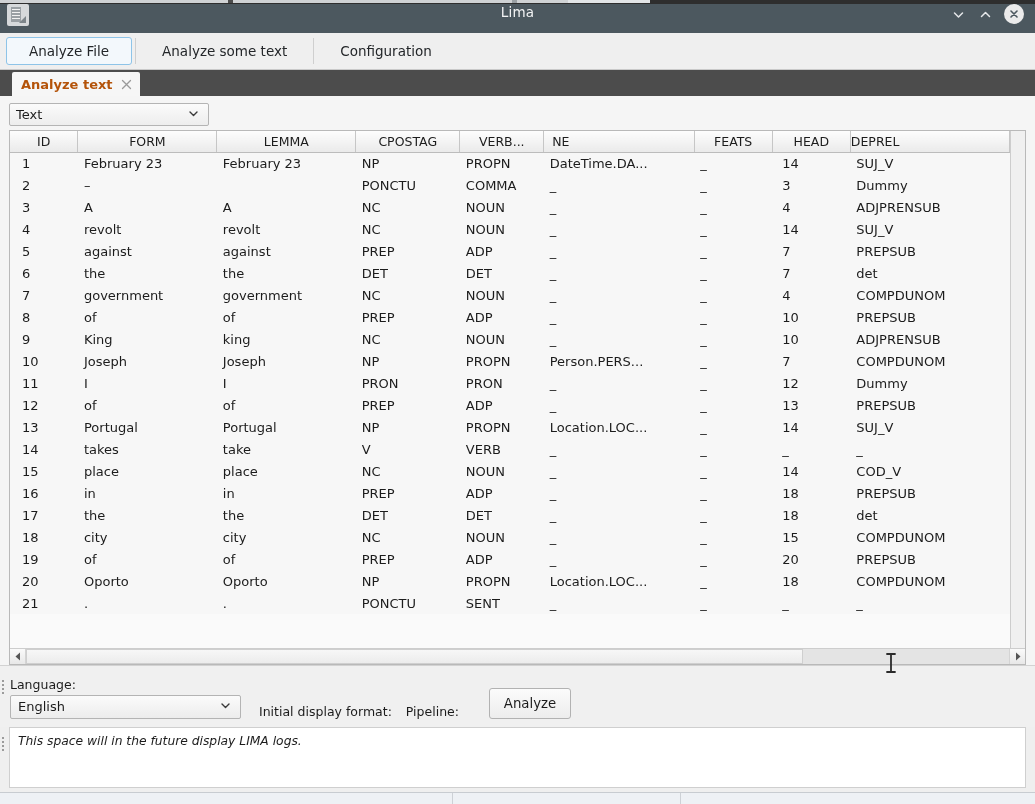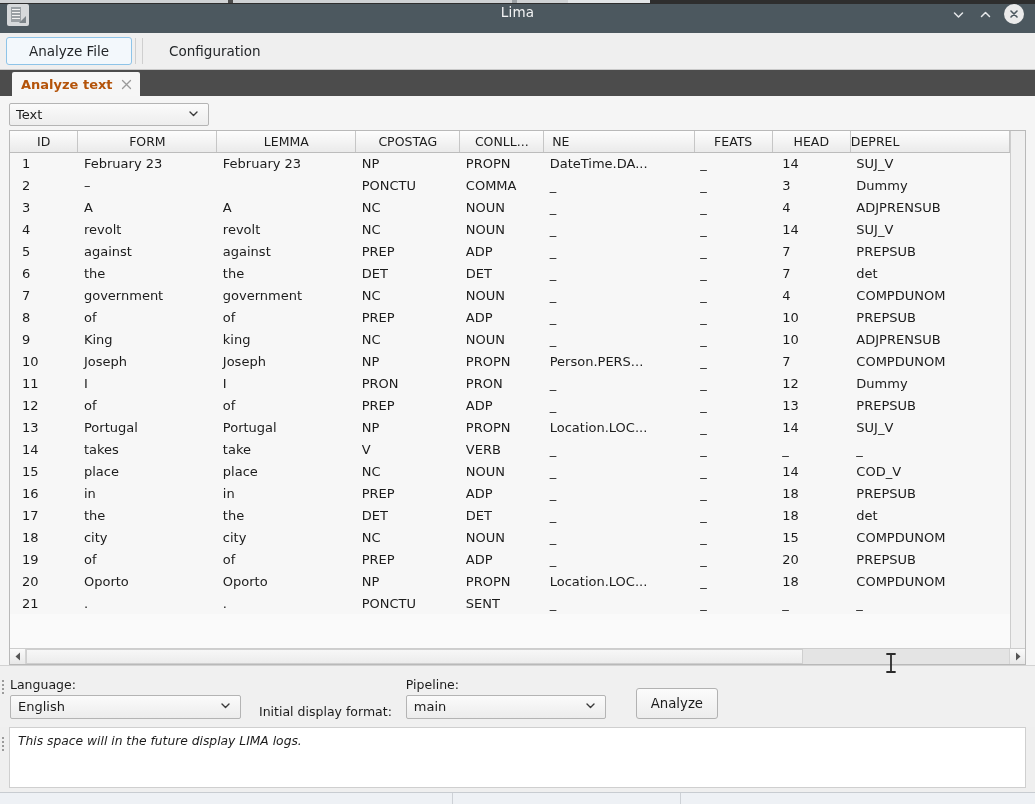--- a/index.html
+++ b/index.html
@@ -245,20 +245,23 @@
           </svg>
       </div>
     </div>
   </div>
 
   <div id="toolbar">
     <div class="tool-tab active">
       <span>Analyze File</span>
     </div>
     <div class="tool-sep"></div>
+    <div class="tool-tab">
+      <span>Analyze some text</span>
+    </div>
     <div class="tool-sep"></div>
     <div class="tool-tab">
       <span>Configuration</span>
     </div>
   </div>
 
   <div id="docbar">
     <div id="doc-tab">
       <span class="lbl">Analyze text</span>
       <span class="x">
@@ -297,21 +300,21 @@
                 <col style="width:54px">
                   <col style="width:54px">
                   <col style="width:110px">
               </colgroup>
               <thead>
                 <tr>
                   <th>ID</th>
                   <th>FORM</th>
                   <th>LEMMA</th>
                   <th>CPOSTAG</th>
-                  <th>CONLL...</th>
+                  <th>VERB...</th>
                   <th style="text-align:left;padding-left:8px">NE</th>
                   <th>FEATS</th>
                   <th>HEAD</th>
                   <th style="text-align:left;padding-left:0">DEPREL</th>
                 </tr>
               </thead>
               <tbody id="grid-body">
                   <tr>
                     <td class="c-id">1</td>
                     <td>February 23</td>
@@ -588,28 +591,20 @@
         </span>
       </div>
     </div>
 
     <div class="ctl-group" id="g-fmt">
       <div class="ctl-label">Initial display format:</div>
     </div>
 
     <div class="ctl-group" id="g-pipe">
       <div class="ctl-label">Pipeline:</div>
-      <div class="ctl-select">
-        <span>main</span>
-        <span class="chev">
-          <svg width="13" height="13" viewBox="0 0 13 13">
-              <path d="M3 5 L6.5 8.5 L10 5" fill="none" stroke="#3a3a3a" stroke-width="1.4" stroke-linecap="round" stroke-linejoin="round"></path>
-            </svg>
-        </span>
-      </div>
     </div>
 
     <div id="analyze-btn">
       <span>Analyze</span>
     </div>
 
     <div id="mouse-cursor">
       <svg width="14" height="22" viewBox="0 0 14 22">
         <path d="M3 2 H11 M7 2 V20 M3 20 H11" stroke="#2b2b2b" stroke-width="1.8" fill="none" stroke-linecap="round"></path>
       </svg>

